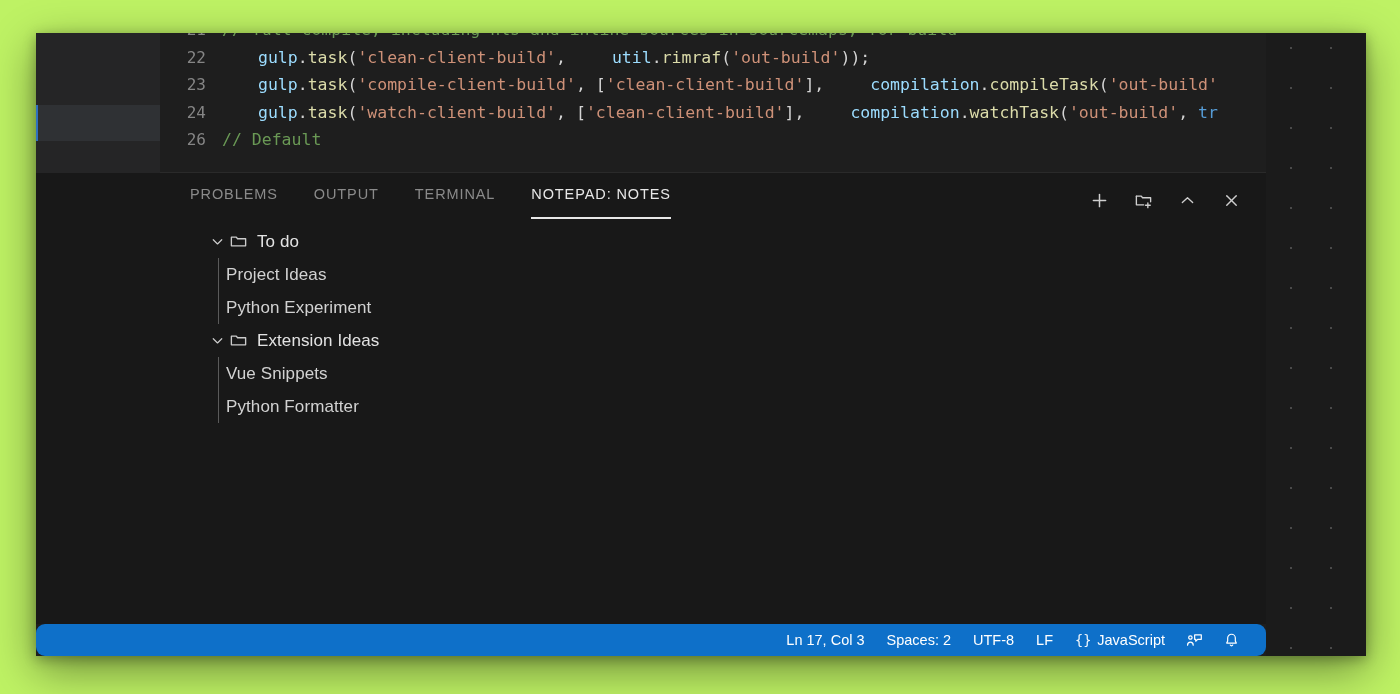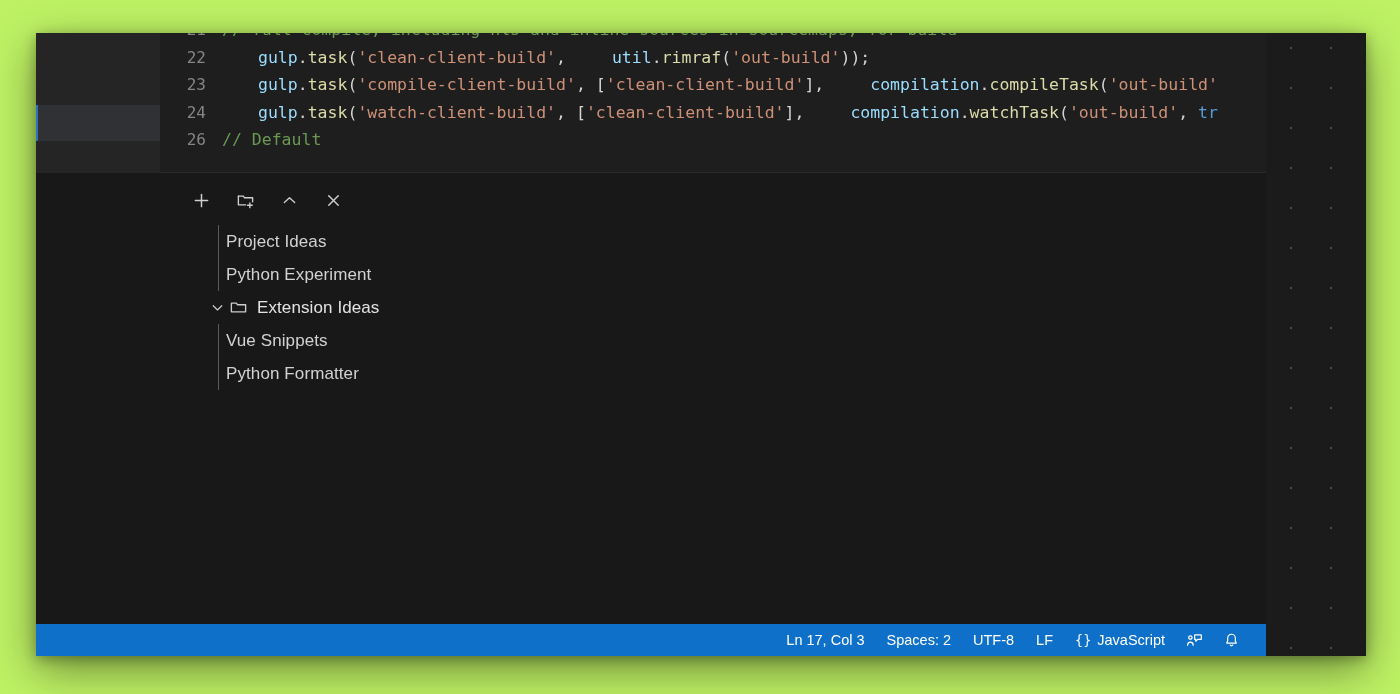--- a/index.html
+++ b/index.html
@@ -314,20 +314,26 @@
                 <div class="code-line"><span class="linenum">22</span><span class="codetext"><span class="tok-fn">gulp</span><span class="tok-punct">.</span><span class="tok-method">task</span><span class="tok-punct">(</span><span class="tok-str">'clean-client-build'</span><span class="tok-punct">, </span><span class="tok-fn">util</span><span class="tok-punct">.</span><span class="tok-method">rimraf</span><span class="tok-punct">(</span><span class="tok-str">'out-build'</span><span class="tok-punct">));</span></span></div>
                 <div class="code-line"><span class="linenum">23</span><span class="codetext"><span class="tok-fn">gulp</span><span class="tok-punct">.</span><span class="tok-method">task</span><span class="tok-punct">(</span><span class="tok-str">'compile-client-build'</span><span class="tok-punct">, [</span><span class="tok-str">'clean-client-build'</span><span class="tok-punct">], </span><span class="tok-fn">compilation</span><span class="tok-punct">.</span><span class="tok-method">compileTask</span><span class="tok-punct">(</span><span class="tok-str">'out-build'</span></span></div>
                 <div class="code-line"><span class="linenum">24</span><span class="codetext"><span class="tok-fn">gulp</span><span class="tok-punct">.</span><span class="tok-method">task</span><span class="tok-punct">(</span><span class="tok-str">'watch-client-build'</span><span class="tok-punct">, [</span><span class="tok-str">'clean-client-build'</span><span class="tok-punct">], </span><span class="tok-fn">compilation</span><span class="tok-punct">.</span><span class="tok-method">watchTask</span><span class="tok-punct">(</span><span class="tok-str">'out-build'</span><span class="tok-punct">, </span><span class="tok-kw">tr</span></span></div>
                 <div class="code-line"><span class="linenum">26</span><span class="codetext"><span class="tok-comment">// Default</span></span></div>
               </div>
           </div>
 
           <div id="panel">
 
             <div id="panel-header">
+              <div id="panel-tabs">
+                  <div class="panel-tab">PROBLEMS</div>
+                  <div class="panel-tab">OUTPUT</div>
+                  <div class="panel-tab">TERMINAL</div>
+                  <div class="panel-tab active">NOTEPAD: NOTES</div>
+                </div>
               <div id="panel-actions">
                   <div class="panel-action" title="New Note">
                     <svg width="21" height="21" viewBox="0 0 24 24" fill="none" stroke="currentColor" stroke-width="1.7" stroke-linecap="round" stroke-linejoin="round">
                       <path d="M12 5v14"></path>
                       <path d="M5 12h14"></path>
                     </svg>
                   </div>
                   <div class="panel-action" title="New Folder">
                     <svg width="19" height="19" viewBox="0 0 24 24" fill="none" stroke="currentColor" stroke-width="1.7" stroke-linecap="round" stroke-linejoin="round">
                       <path d="M3 6.5h6.2l1.6 2H21v5.2"></path>
@@ -344,53 +350,66 @@
                   <div class="panel-action" title="Close Panel">
                     <svg width="19" height="19" viewBox="0 0 24 24" fill="none" stroke="currentColor" stroke-width="1.7" stroke-linecap="round" stroke-linejoin="round">
                       <path d="M6 6l12 12"></path>
                       <path d="M18 6L6 18"></path>
                     </svg>
                   </div>
                 </div>
             </div>
 
             <div id="notepad-tree">
-                <div class="tree-row child">
-                  <span class="tree-label">Project Ideas</span>
-                </div>
-                <div class="tree-row child">
-                  <span class="tree-label">Python Experiment</span>
-                </div>
                 <div class="tree-row folder">
                   <span class="twisty">
                     <svg width="17" height="17" viewBox="0 0 24 24" fill="none" stroke="currentColor" stroke-width="1.7" stroke-linecap="round" stroke-linejoin="round">
                       <path d="M6 9.5l6 6 6-6"></path>
                     </svg>
                   </span>
                   <span class="folder-icon">
                     <svg width="19" height="19" viewBox="0 0 24 24" fill="none" stroke="currentColor" stroke-width="1.7" stroke-linecap="round" stroke-linejoin="round">
                       <path d="M3 6.5h6.2l1.6 2H21v9H3z"></path>
                     </svg>
                   </span>
+                  <span class="tree-label">To do</span>
+                </div>
+                <div class="tree-row child">
+                  <span class="tree-label">Project Ideas</span>
+                </div>
+                <div class="tree-row child">
+                  <span class="tree-label">Python Experiment</span>
+                </div>
+                <div class="tree-row folder">
+                  <span class="twisty">
+                    <svg width="17" height="17" viewBox="0 0 24 24" fill="none" stroke="currentColor" stroke-width="1.7" stroke-linecap="round" stroke-linejoin="round">
+                      <path d="M6 9.5l6 6 6-6"></path>
+                    </svg>
+                  </span>
+                  <span class="folder-icon">
+                    <svg width="19" height="19" viewBox="0 0 24 24" fill="none" stroke="currentColor" stroke-width="1.7" stroke-linecap="round" stroke-linejoin="round">
+                      <path d="M3 6.5h6.2l1.6 2H21v9H3z"></path>
+                    </svg>
+                  </span>
                   <span class="tree-label">Extension Ideas</span>
                 </div>
                 <div class="tree-row child">
                   <span class="tree-label">Vue Snippets</span>
                 </div>
                 <div class="tree-row child">
                   <span class="tree-label">Python Formatter</span>
                 </div>
               </div>
 
           </div>
 
         </div>
       </div>
 
-      <div id="status-bar" style="background: rgb(14, 112, 201);">
+      <div id="status-bar" style="background: rgb(14, 112, 201); border-radius: 9px;">
           <div class="status-item">Ln 17, Col 3</div>
           <div class="status-item">Spaces: 2</div>
           <div class="status-item">UTF-8</div>
           <div class="status-item">LF</div>
           <div class="status-item">
             <span class="brace">{}</span>
             <span>JavaScript</span>
           </div>
           <div class="status-icon">
             <svg width="17" height="17" viewBox="0 0 24 24" fill="none" stroke="currentColor" stroke-width="1.7" stroke-linecap="round" stroke-linejoin="round">

